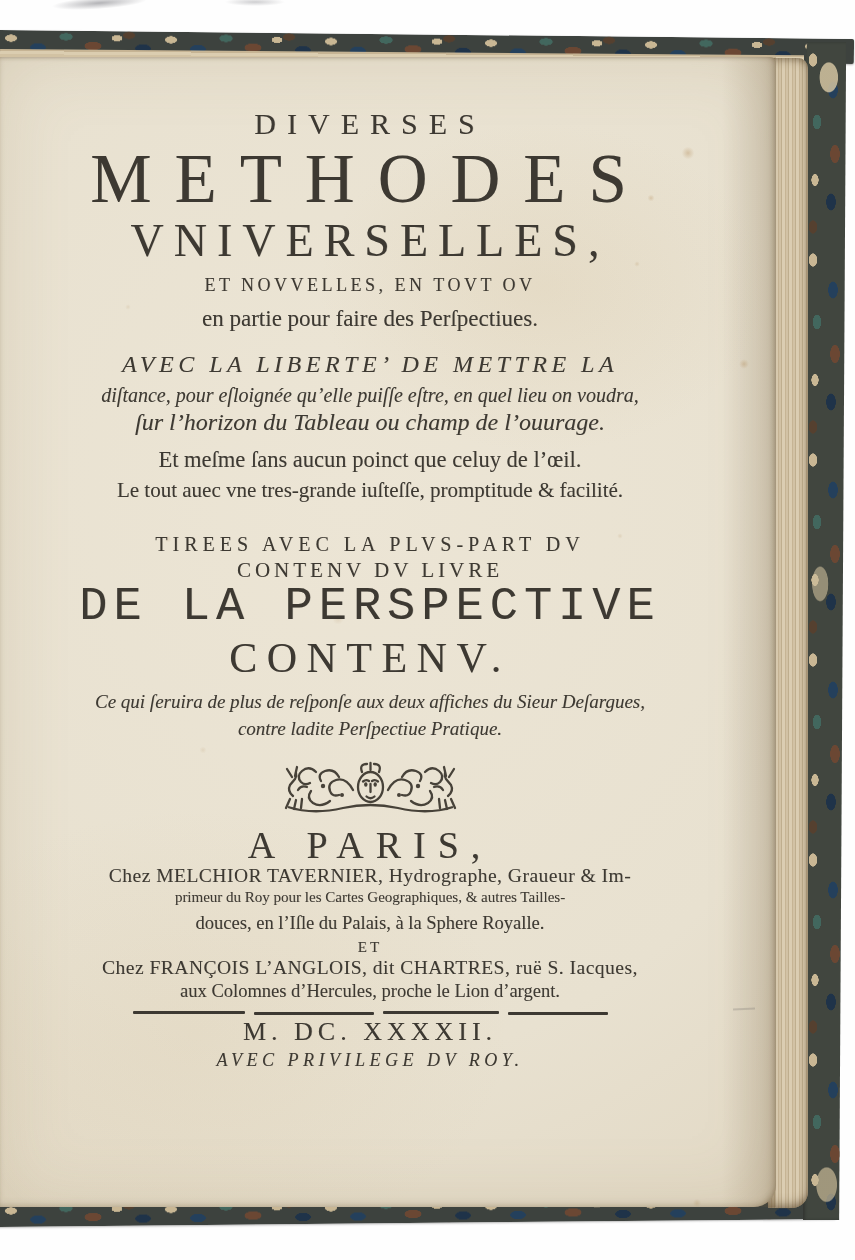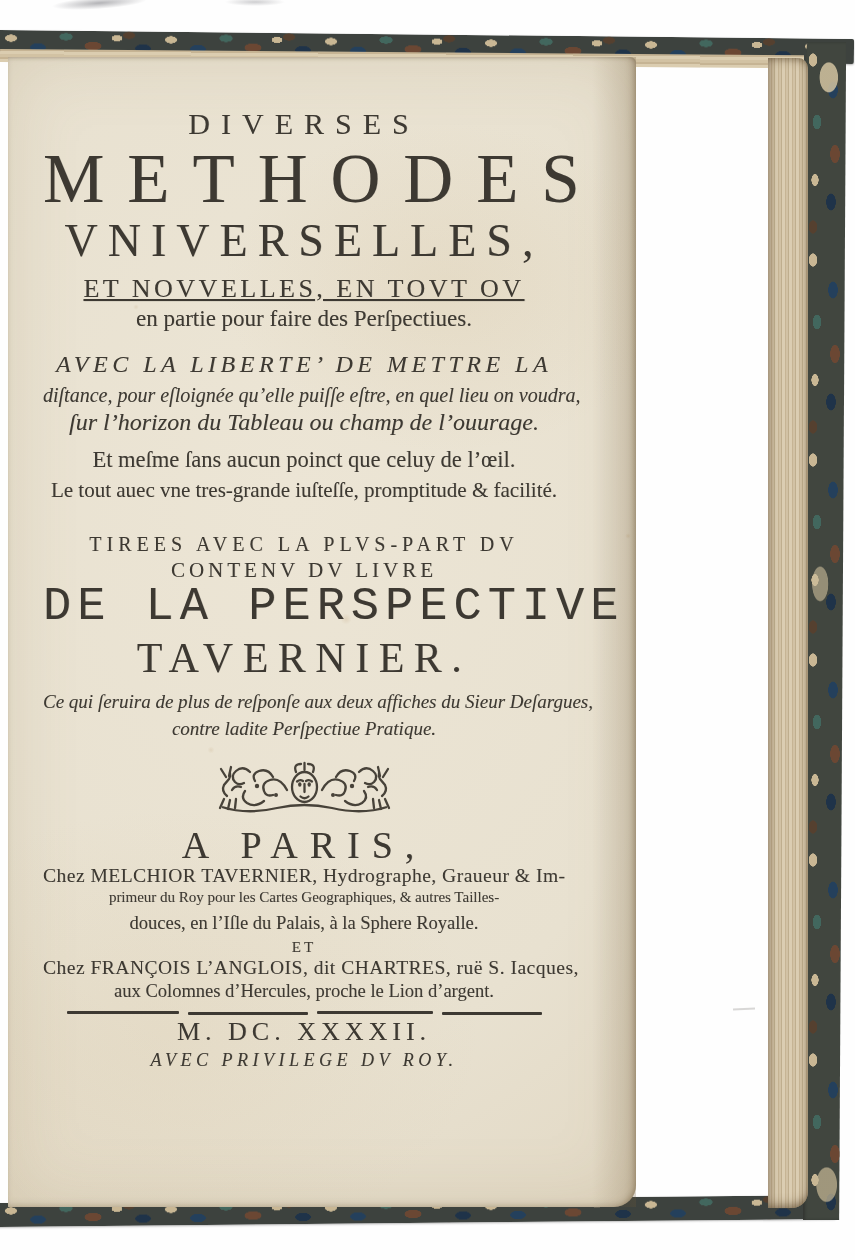--- a/index.html
+++ b/index.html
@@ -48,21 +48,21 @@
   .fore-edge{position:absolute;left:768px;top:58px;width:40px;height:1150px;z-index:3;
              border-radius:0 10px 16px 0;
              background:repeating-linear-gradient(90deg,#dbcdb2 0 3px,#c6b494 3px 4px,#d2c2a5 4px 6px,#bfae8e 6px 7px);
              box-shadow:inset 7px 0 9px -5px rgba(90,70,45,.5), inset -5px 0 7px -3px rgba(90,70,45,.45),
                         inset 0 8px 8px -6px rgba(90,70,45,.5), inset 0 -10px 10px -6px rgba(90,70,45,.5);}
   .board-bottom{position:absolute;left:-4px;top:1203px;width:840px;height:24px;z-index:1;
              transform:rotate(-.55deg);transform-origin:left center;border-radius:2px;
              box-shadow:0 1px 2px rgba(40,40,40,.3);}
 
   
-  .page{position:absolute;left:8px;top:57px;width:628px;height:1150px;z-index:4;
+  .page{position:absolute;left:0;top:57px;width:776px;height:1150px;z-index:4;
         background:radial-gradient(120% 90% at 45% 38%, #ece5d5 0%, #e8e1d0 55%, #ded3bd 100%);
         border-radius:0 6px 22px 0;
         box-shadow:inset 0 3px 5px -3px rgba(110,90,60,.55),
                    inset -6px 0 9px -6px rgba(110,90,60,.6),
                    inset 0 -5px 8px -5px rgba(110,90,60,.45),
                    inset 0 0 70px rgba(150,125,85,.18);}
   .stains{position:absolute;inset:0;pointer-events:none;
         background:
           radial-gradient(9px 9px  at 688px 96px,  rgba(165,118,58,.30), transparent 70%),
           radial-gradient(5px 5px  at 651px 141px, rgba(165,118,58,.25), transparent 70%),
@@ -79,21 +79,21 @@
           linear-gradient(90deg, transparent 0 93%, rgba(110,88,55,.16) 98%, rgba(110,88,55,.26) 100%);}
 
   
   .content{position:absolute;inset:0;}
   .line{position:absolute;left:35px;right:71px;text-align:center;line-height:1;
         white-space:nowrap;color:#3d3932;text-shadow:.4px .4px 0 rgba(61,57,50,.25);}
   .it{font-style:italic;}
   .l-diverses     {top:52px; font-size:30px; letter-spacing:11px;}
   .l-methodes     {top:88px; font-size:69px; letter-spacing:23px;}
   .l-vniverselles {top:161px;font-size:46px; letter-spacing:10px;}
-  .l-etnovvelles  {top:219px;font-size:26px; letter-spacing:3.5px;text-decoration:underline;}
+  .l-etnovvelles  {top:219px;font-size:18px; letter-spacing:3.5px;}
   .l-enpartie     {top:250px;font-size:23px;text-align:center;}
   .l-avec         {top:295px;font-size:24px; letter-spacing:4.5px;}
   .l-distance     {top:328px;font-size:20px;}
   .l-surlhorizon  {top:353px;font-size:24px;}
   .l-etmesme      {top:392px;font-size:22.5px;}
   .l-letout       {top:423px;font-size:21px;}
   .l-tirees       {top:477px;font-size:20px; letter-spacing:5px;}
   .l-contenv      {top:503px;font-size:21px; letter-spacing:4px;}
   .l-perspective  {top:526px;font-size:47px; letter-spacing:6px;font-family:Liberation Mono, monospace;}
   .l-pratiqve     {top:580px;font-size:42px; letter-spacing:9.5px;}
@@ -146,21 +146,21 @@
       <div class="line it l-avec">AVEC LA LIBERTE’ DE METTRE LA</div>
       <div class="line it l-distance">diſtance, pour eſloignée qu’elle puiſſe eſtre, en quel lieu on voudra,</div>
       <div class="line it l-surlhorizon">ſur l’horizon du Tableau ou champ de l’ouurage.</div>
 
       <div class="line l-etmesme">Et meſme ſans aucun poinct que celuy de l’œil.</div>
       <div class="line l-letout">Le tout auec vne tres-grande iuſteſſe, promptitude &amp; facilité.</div>
 
       <div class="line l-tirees">TIREES AVEC LA PLVS-PART DV</div>
       <div class="line l-contenv">CONTENV DV LIVRE</div>
       <div class="line l-perspective">DE LA PERSPECTIVE</div>
-      <div class="line l-pratiqve">TAVERNIER.</div>
+      <div class="line l-pratiqve">CONTENV.</div>
 
       <div class="line it l-cequi">Ce qui ſeruira de plus de reſponſe aux deux affiches du Sieur Deſargues,</div>
       <div class="line it l-contre">contre ladite Perſpectiue Pratique.</div>
 
       <div class="ornament">
         <svg width="175" height="58" viewBox="0 0 175 58">
           <defs>
             <g id="ornHalf" stroke="#474239" fill="none" stroke-width="2.3" stroke-linecap="round">
               <path d="M70 31 q-7 -13 -17 -10 q-9 3 -6 11 q2 6 9 4"></path>
               <path d="M56 18 q-5 -9 -14 -6 q-8 3 -4 10"></path>

